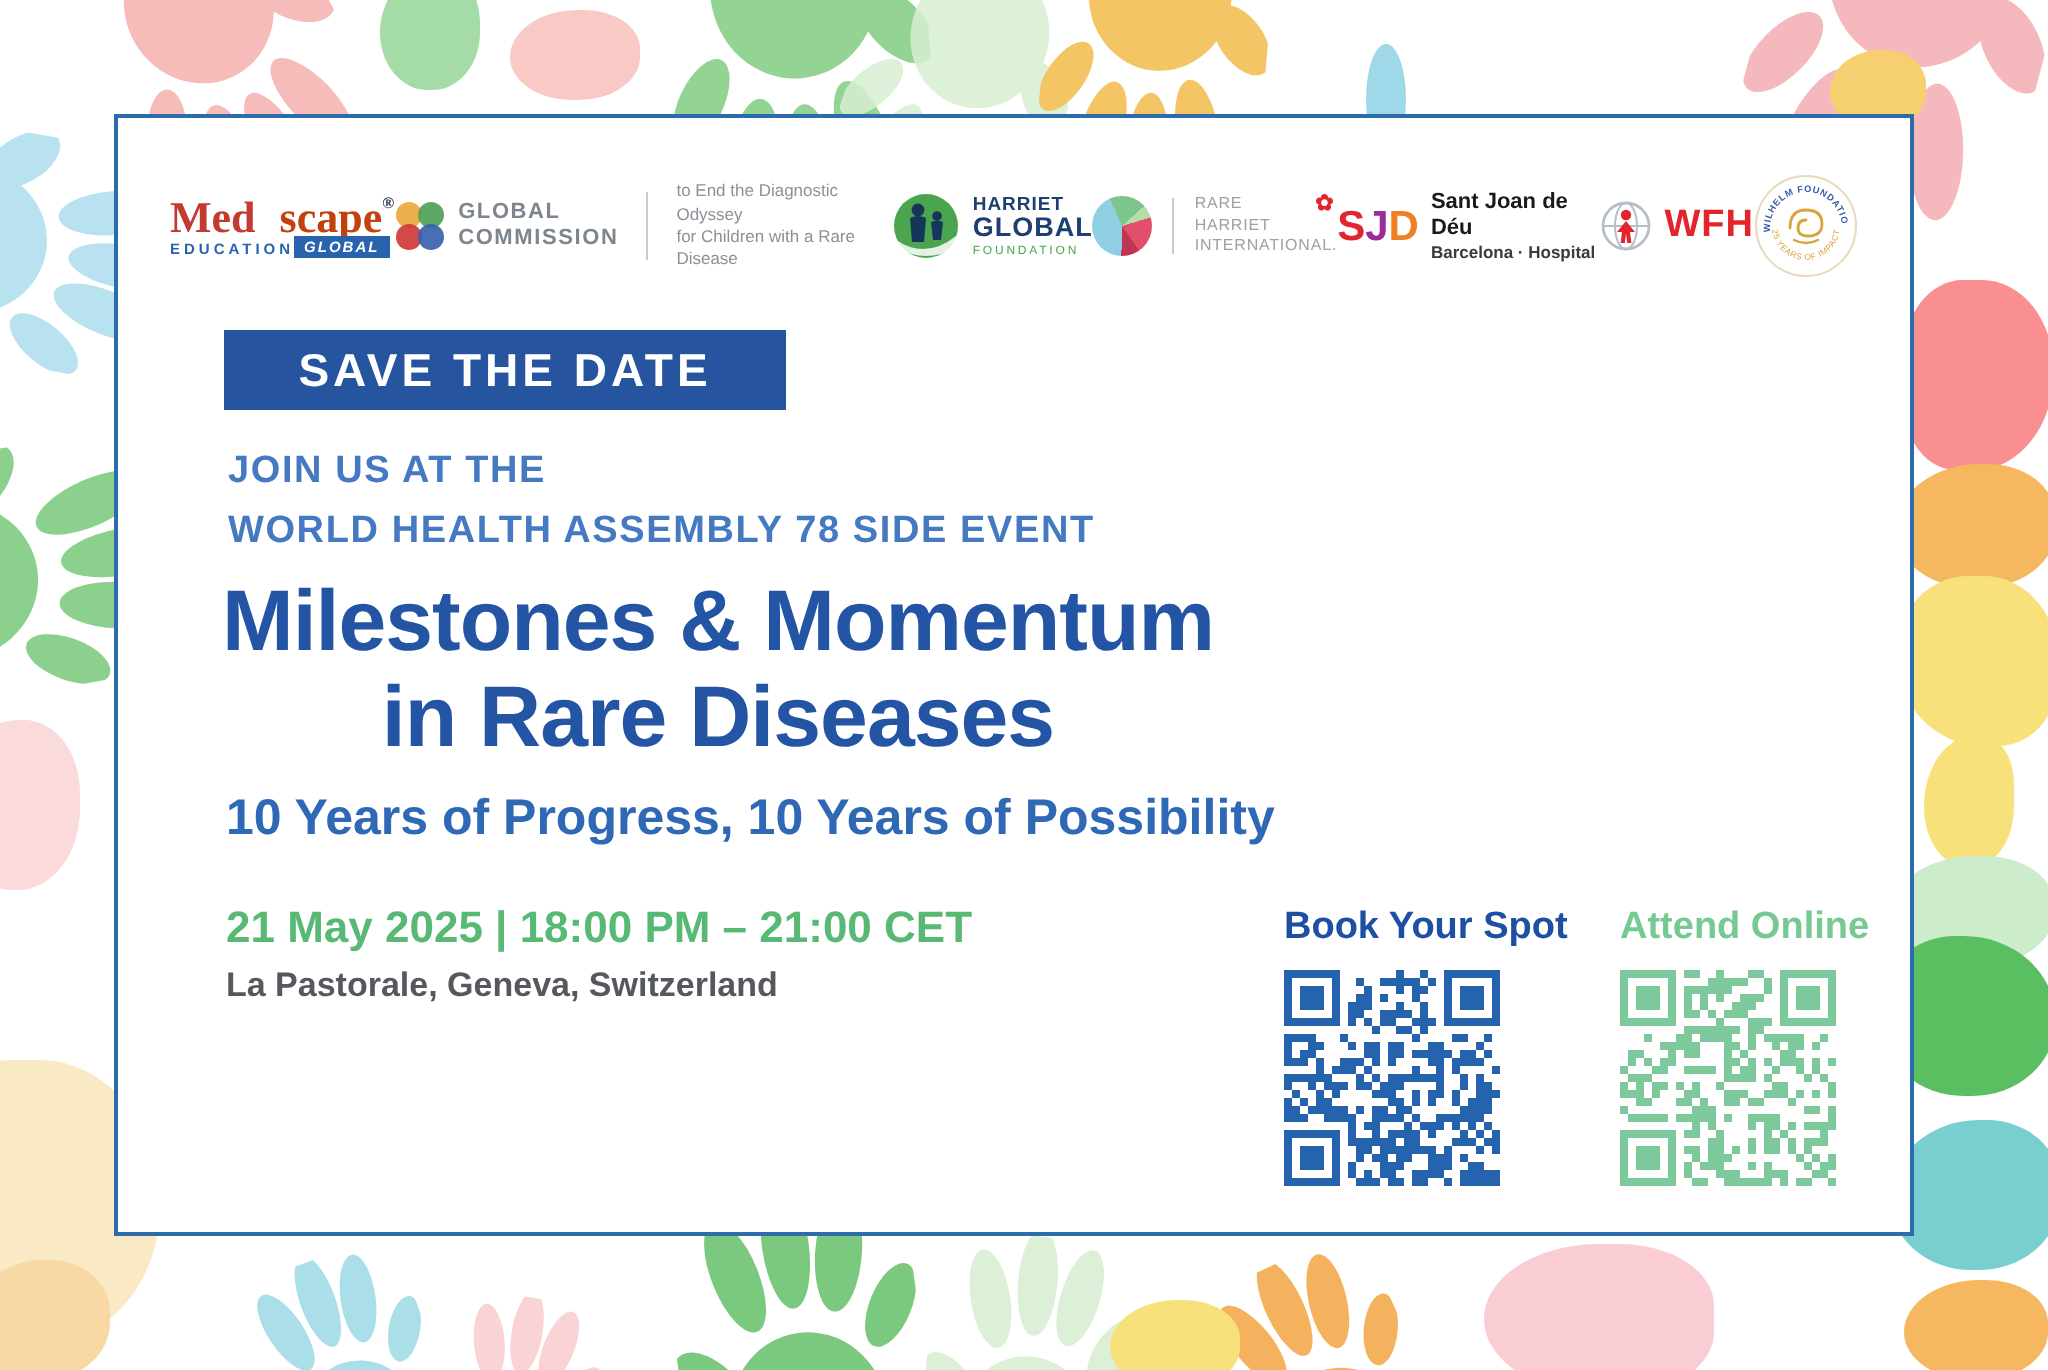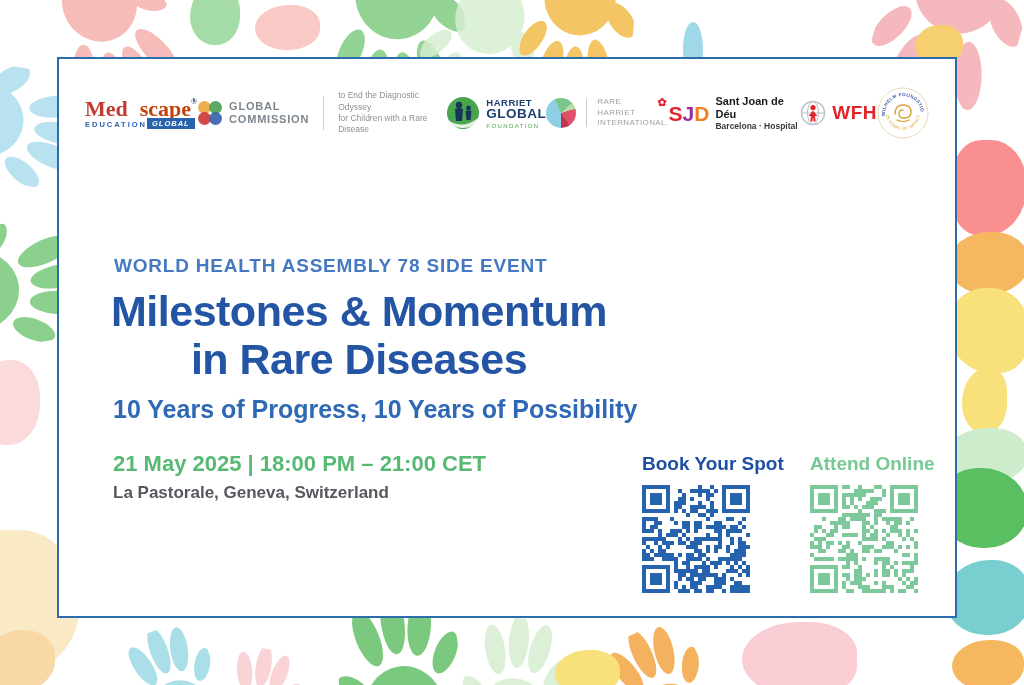--- a/index.html
+++ b/index.html
@@ -233,21 +233,25 @@
           <text font-size="4.2" fill="#d9a43a" letter-spacing=".3" font-family="Liberation Sans, sans-serif">
             <textPath href="#arcBot" startOffset="50%" text-anchor="middle">25 YEARS OF IMPACT</textPath>
           </text>
           <path d="M18 27 Q18 18 26 18 Q34 18 34 25 Q34 31 27 31 Q22 31 22 27 Q22 23 26 23" fill="none" stroke="#d9a43a" stroke-width="1.4" stroke-linecap="round"></path>
           <path d="M20 33 Q26 36 32 33" fill="none" stroke="#d9a43a" stroke-width="1.2" stroke-linecap="round"></path>
         </svg>
       </div>
 
     </div>
 
-
+    <div class="banner">
+      <span>SAVE THE DATE</span>
+    </div>
+
+    <div class="kicker kick1">JOIN US AT THE</div>
     <div class="kicker kick2">WORLD HEALTH ASSEMBLY 78 SIDE EVENT</div>
 
     <div class="title">
       <div>Milestones &amp; Momentum</div>
       <div>in Rare Diseases</div>
     </div>
 
     <div class="subtitle">10 Years of Progress, 10 Years of Possibility</div>
 
     <div class="evt-date">21 May 2025 | 18:00 PM – 21:00 CET</div>

